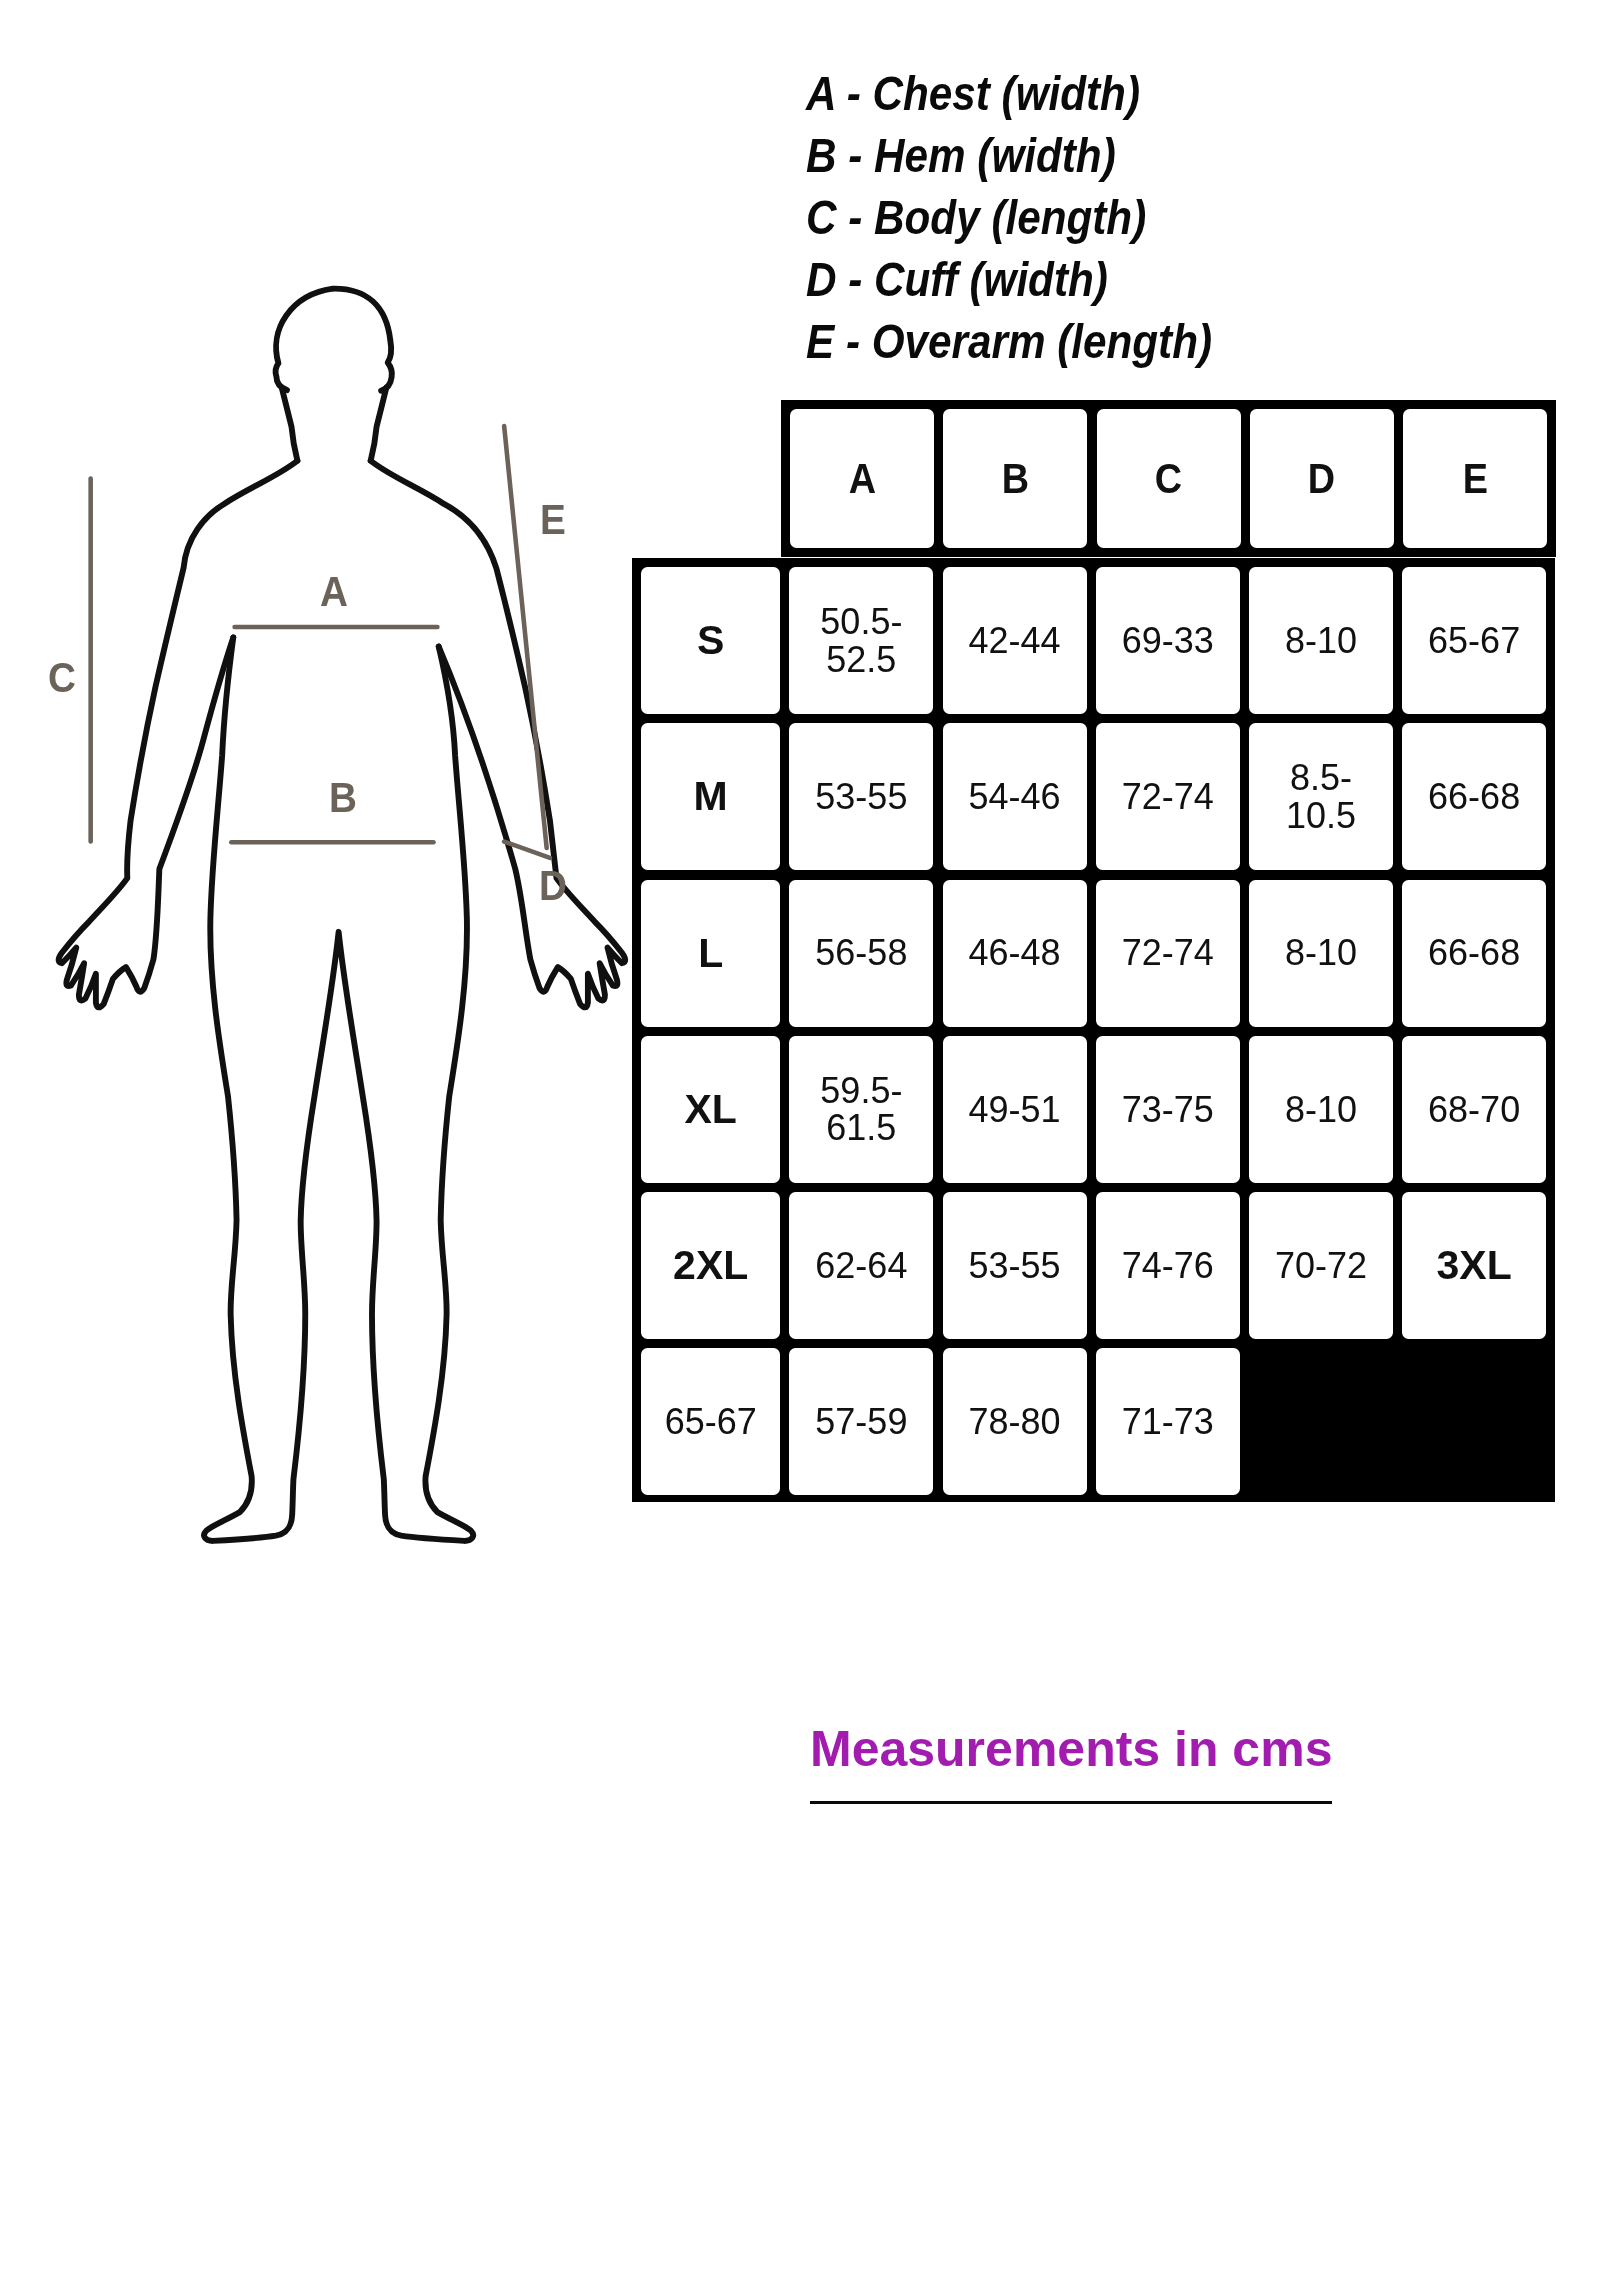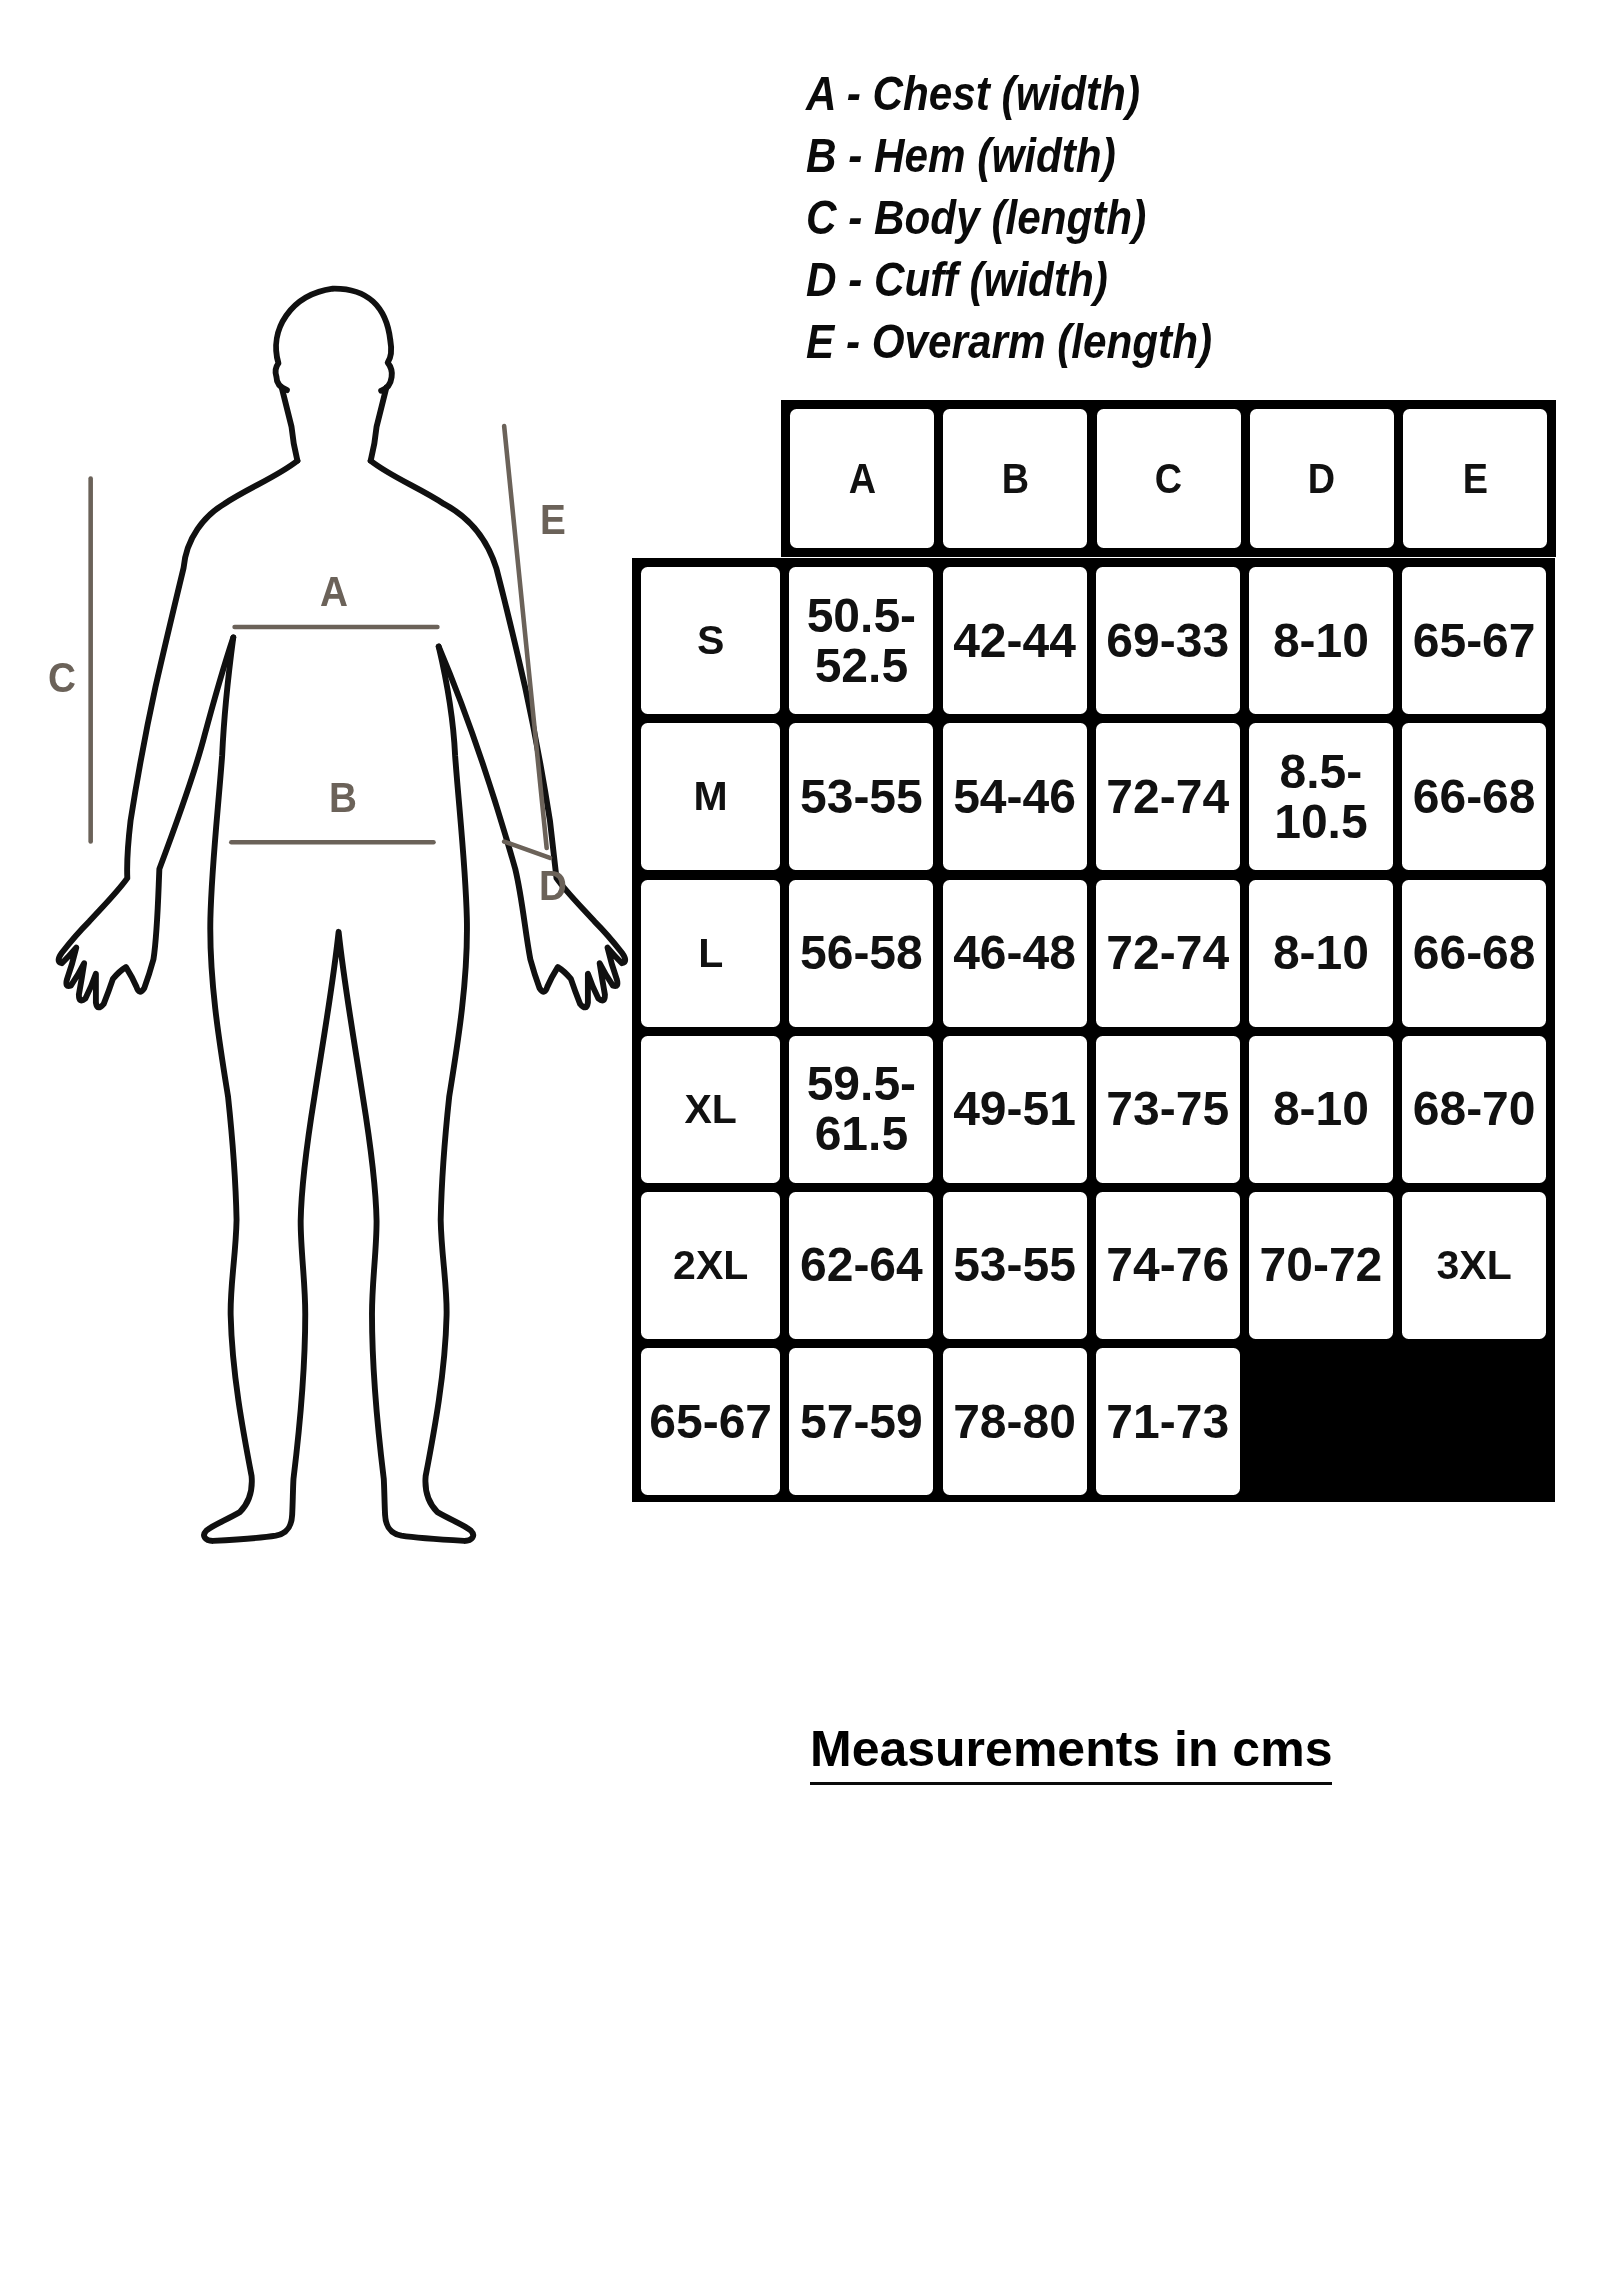--- a/index.html
+++ b/index.html
@@ -40,27 +40,27 @@
   }
   .cell {
     background:#fff; border-radius:6.5px;
     display:flex; align-items:center; justify-content:center;
     text-align:center;
   }
   .cell-colhead span {
     font-size:43px; font-weight:bold; transform:scaleX(0.88);
   }
   .cell-size { font-size:41px; font-weight:bold; }
-  .cell-val  { font-size:48px; font-weight:bold; line-height:1.04; white-space:pre-line; }
+  .cell-val  { font-size:36px; font-weight:normal; line-height:1.04; white-space:pre-line; }
 
   
   .footer-note {
     left:810px; top:1720px;
-    font-size:50px; font-weight:bold; color:#000000;
-    border-bottom:3.9px solid #0a0a0a; padding-bottom:4px; white-space:nowrap;
+    font-size:50px; font-weight:bold; color:#a21caf;
+    border-bottom:3.9px solid #0a0a0a; padding-bottom:23px; white-space:nowrap;
   }
 </style>
 </head>
 <body>
 
 <svg class="abs figure-svg" viewBox="0 0 940 1960" fill="none" stroke-linecap="round" stroke-linejoin="round">
   <g stroke="#101010" stroke-width="9">
 
     <path d="M 408,180 Q 392,174 392,160 Q 388,148 395,139 C 380,88 414,34 478,25 C 530,24 560,52 566,104 Q 570,126 562,138 Q 570,148 568,160 Q 566,176 552,181"></path>
 

